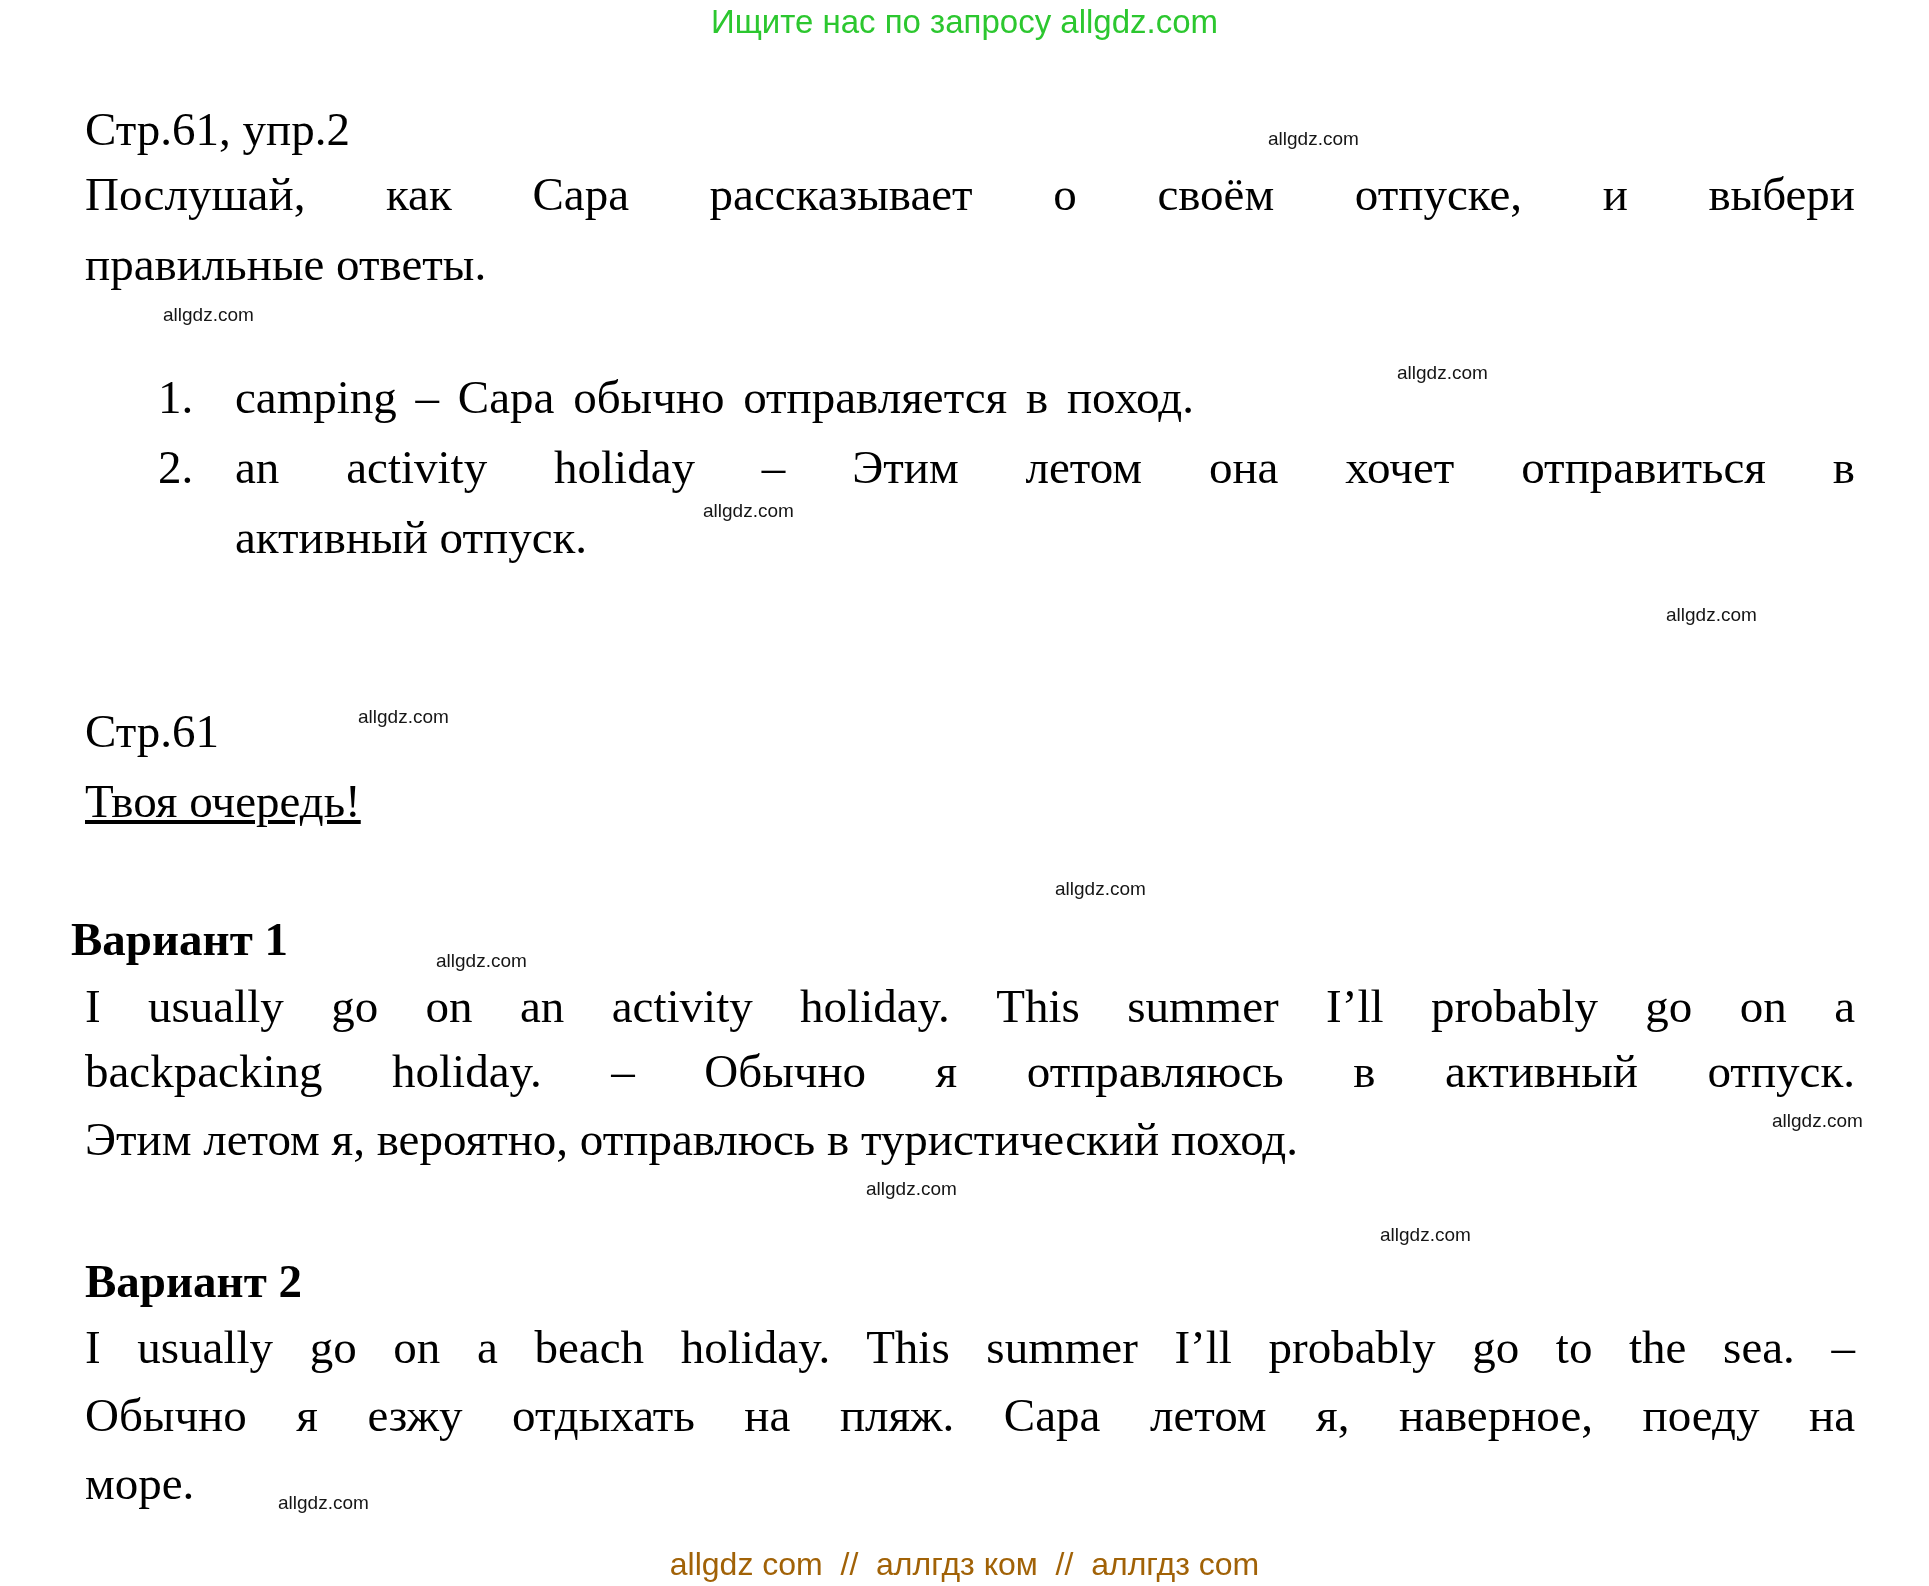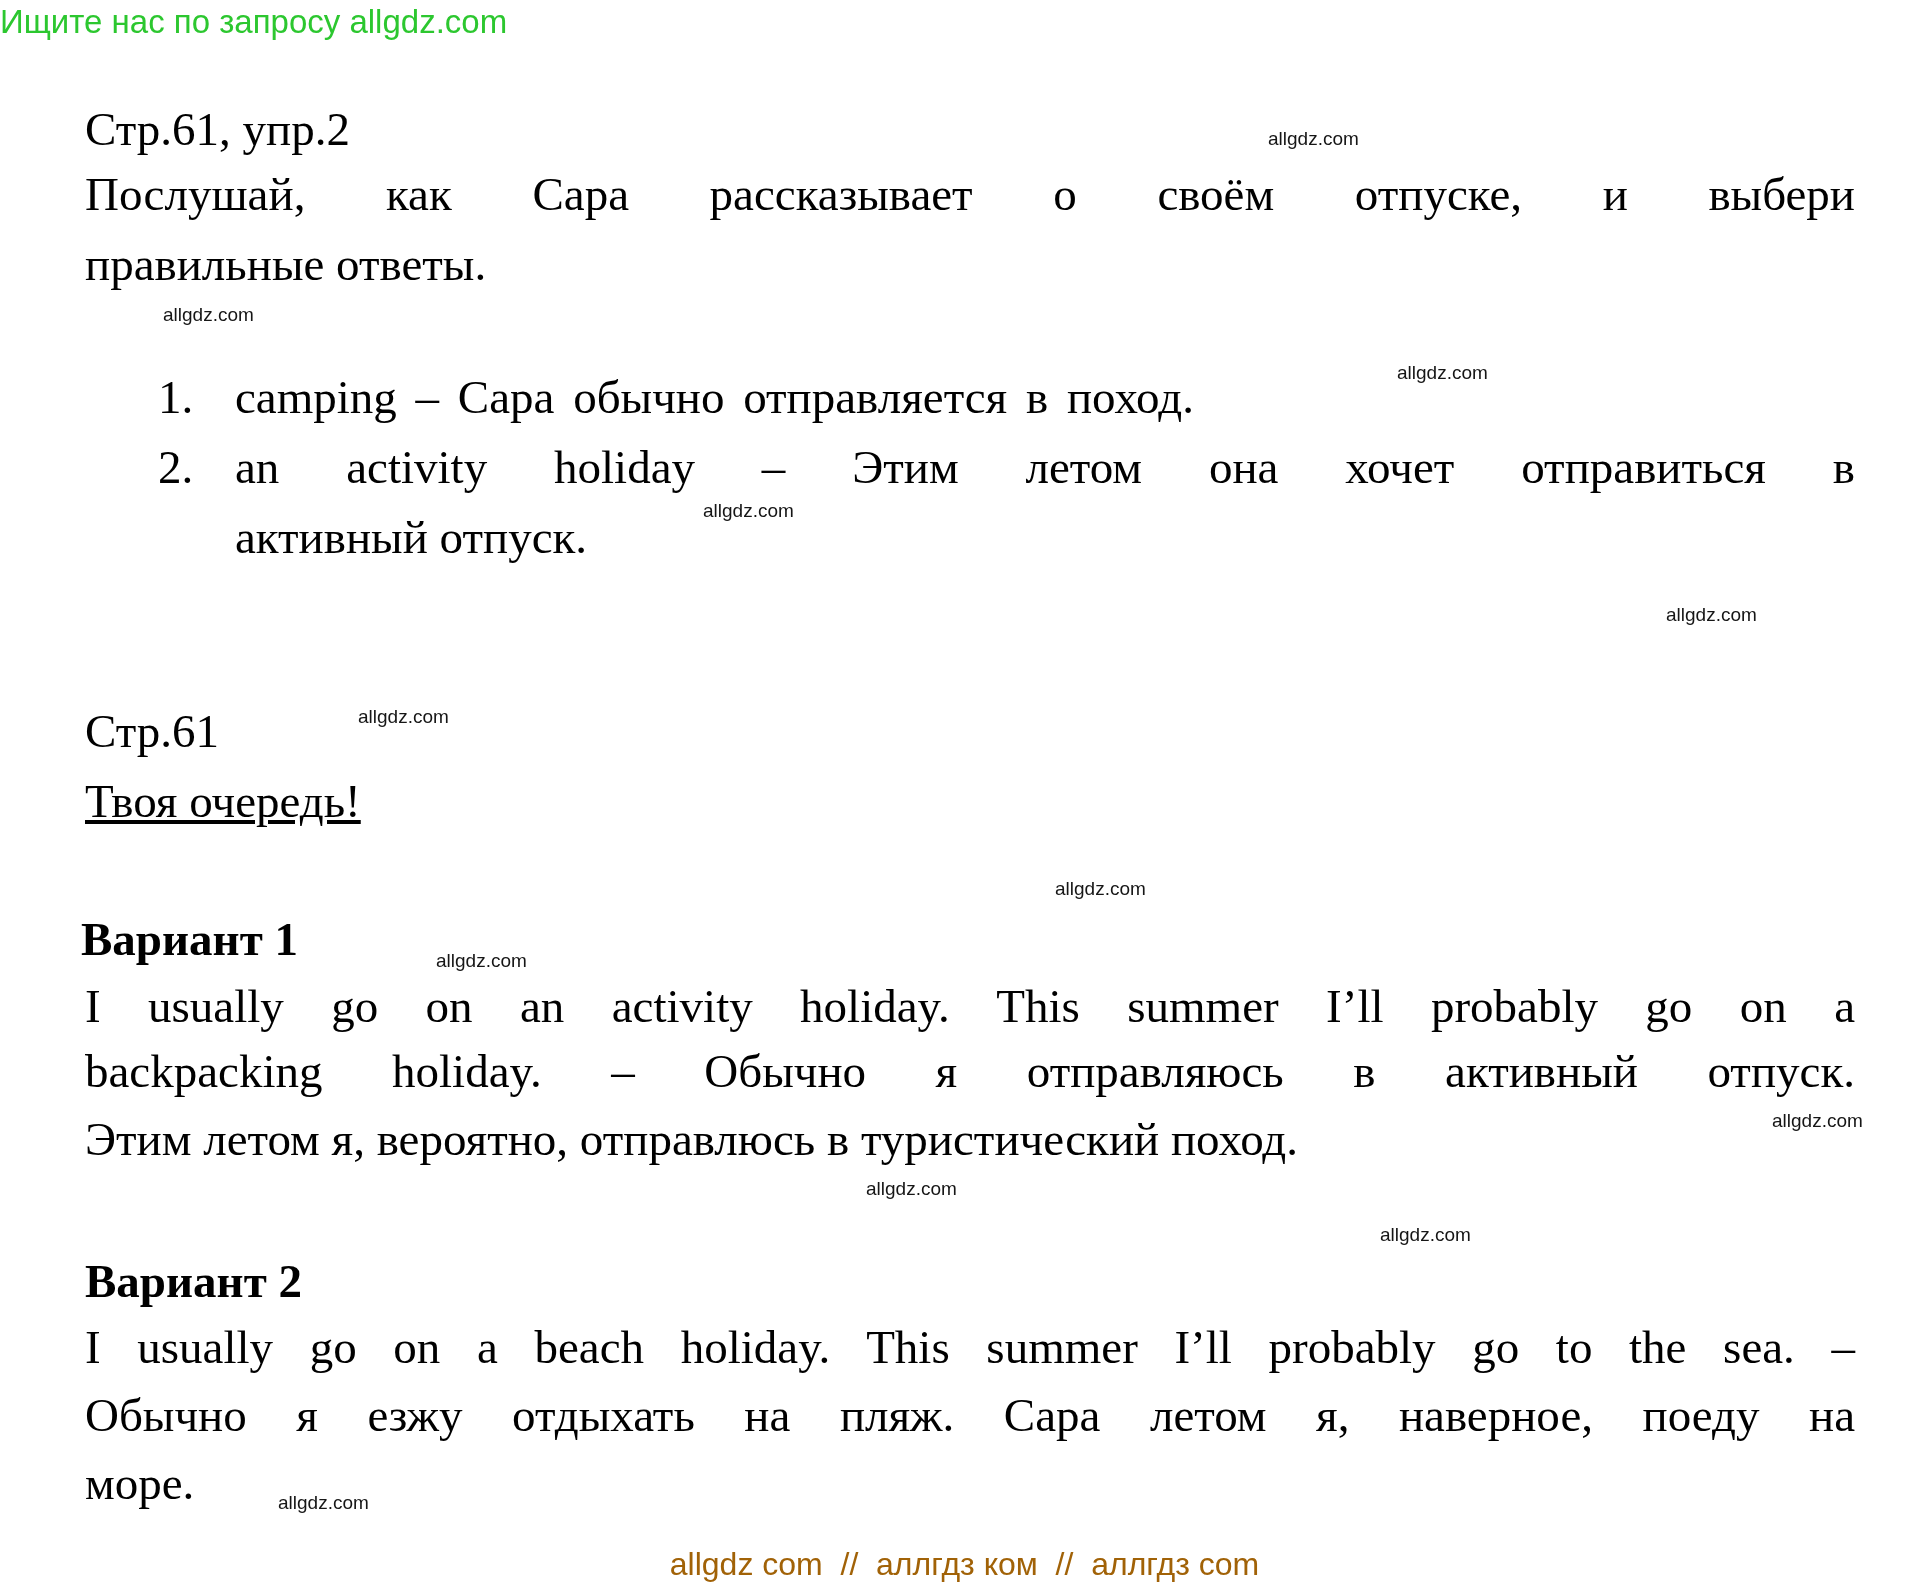--- a/index.html
+++ b/index.html
@@ -17,21 +17,21 @@
     font-size: 47px; line-height: 62px; white-space: nowrap;
   }
   .j {
     text-align: justify;
     text-align-last: justify;
     white-space: normal;
   }
   .bold { font-weight: 700; }
   .banner {
     top: 2px; left: 0; width: 1929px;
-    text-align: left;
+    text-align: center;
     font-family: "Liberation Sans", "DejaVu Sans", sans-serif;
     font-size: 33px; line-height: 40px;
     color: #2cc72f;
   }
   .footer {
     top: 1544px; left: 0; width: 1929px;
     text-align: center;
     font-family: "Liberation Sans", "DejaVu Sans", sans-serif;
     font-size: 32px; line-height: 40px;
     color: #a16207;
@@ -66,21 +66,21 @@
 
 <div class="abs serif listrow" style="top:436px; left:158px; width:1697px;">
   <span class="listnum">2.</span>
   <span class="listtext j">an activity holiday – Этим летом она хочет отправиться в</span>
 </div>
 <div class="abs serif" style="top:506px; left:235px;">активный отпуск.</div>
 
 <div class="abs serif" style="top:700px; left:85px;">Стр.61</div>
 <div class="abs serif" style="top:770px; left:85px;text-decoration:underline;">Твоя очередь!</div>
 
-<div class="abs serif bold" style="top:908px; left:81px;">Вариант 1</div>
+<div class="abs serif bold" style="top:908px; left:71px;">Вариант 1</div>
 <div class="abs serif j" style="top:975px; left:85px; width:1770px;">I usually go on an activity holiday. This summer I’ll probably go on a</div>
 <div class="abs serif j" style="top:1040px; left:85px; width:1770px;">backpacking holiday. – Обычно я отправляюсь в активный отпуск.</div>
 <div class="abs serif" style="top:1108px; left:85px;">Этим летом я, вероятно, отправлюсь в туристический поход.</div>
 
 <div class="abs serif bold" style="top:1250px; left:85px;">Вариант 2</div>
 <div class="abs serif j" style="top:1316px; left:85px; width:1770px;">I usually go on a beach holiday. This summer I’ll probably go to the sea. –</div>
 <div class="abs serif j" style="top:1384px; left:85px; width:1770px;">Обычно я езжу отдыхать на пляж. Сара летом я, наверное, поеду на</div>
 <div class="abs serif" style="top:1452px; left:85px;">море.</div>
 
 <span class="wm" style="top:122px; left:1268px;">allgdz.com</span>

